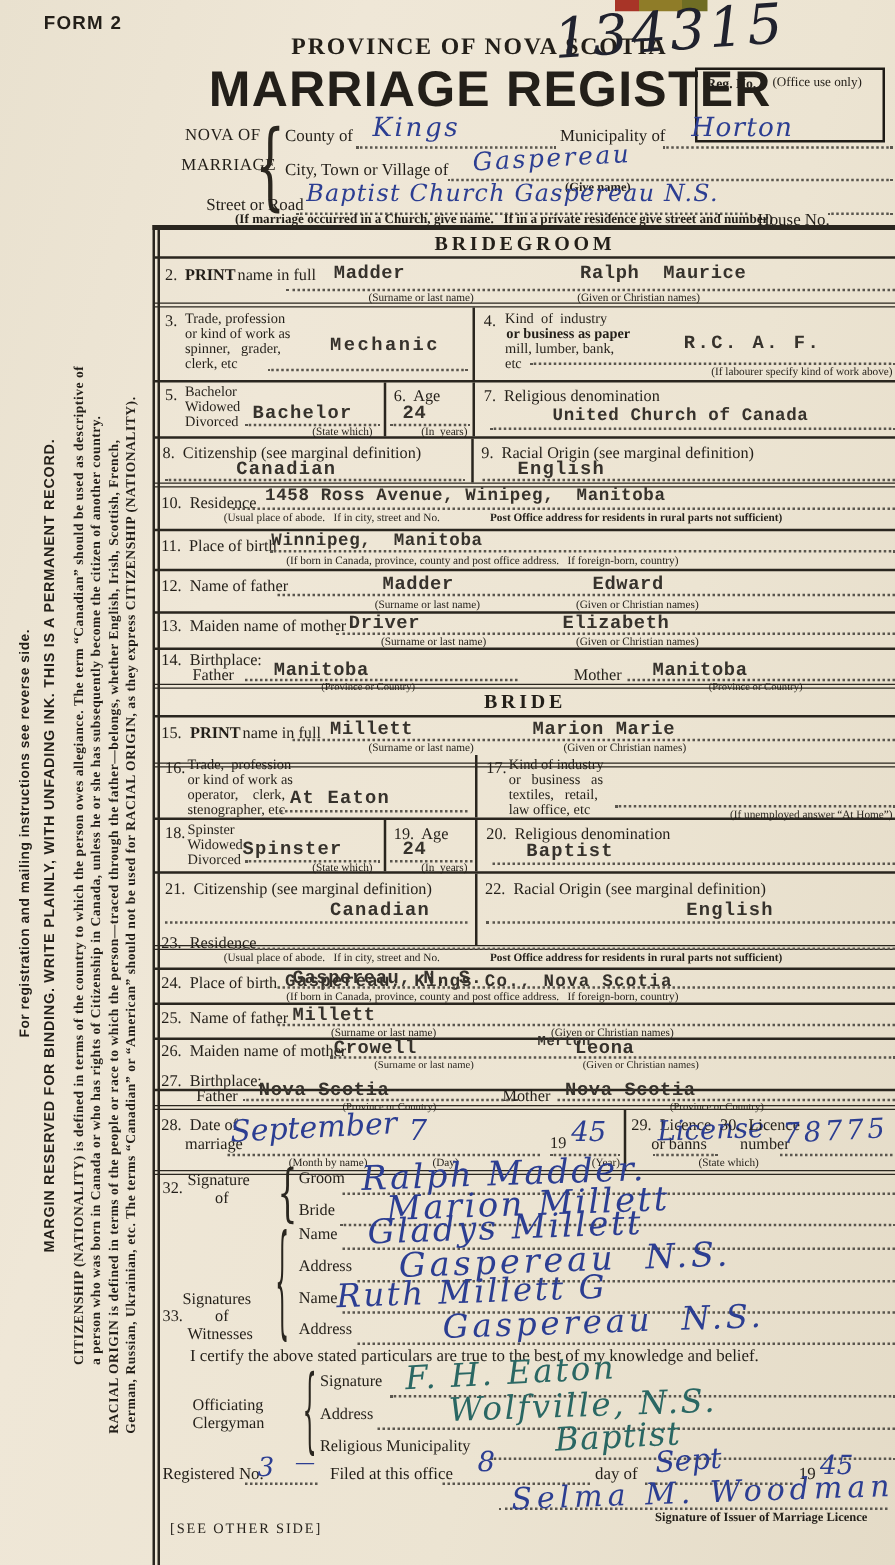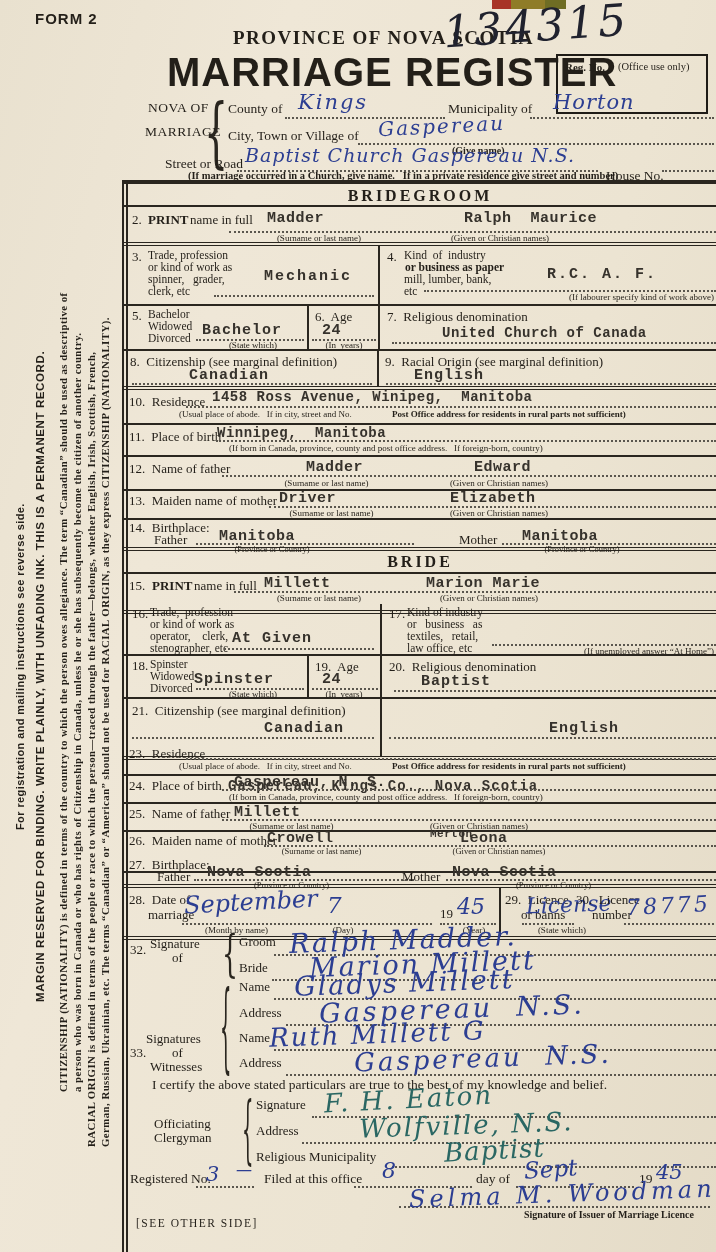--- a/index.html
+++ b/index.html
@@ -4,21 +4,21 @@
 <style>
   * { margin:0; padding:0; box-sizing:border-box; }
   html,body { background:#8a8478; }
   .page { position:relative; width:716px; height:1252px; margin:0 auto; overflow:hidden;
           background:linear-gradient(105deg,#e9e1cf 0%,#efe7d7 28%,#ece4d2 65%,#e4dbc7 100%);
           font-family:"Liberation Serif", serif; color:#231f19; }
   .abs { position:absolute; white-space:pre; }
   .lbl { font-size:13px; }
   .lbl14 { font-size:13.5px; }
   .lblsm { font-size:11.5px; line-height:12px; }
-  .note { font-size:9px; text-align:center; line-height:10px; }
+  .note { font-size:9px; text-align:right; line-height:10px; }
   .note85 { font-size:8.5px; }
   .bold { font-weight:bold; }
   .sans { font-family:"Liberation Sans", sans-serif; }
   .typed { font-family:"Liberation Mono", monospace; font-weight:bold; font-size:14px;
            color:#36322c; letter-spacing:.5px; white-space:pre; }
   .ink { font-family:"DejaVu Serif", serif; font-style:italic; color:#2c3e92; white-space:pre; }
   .teal { color:#2a6763; }
   .dk { color:#20222e; }
   .dl { position:absolute; height:0; border-bottom:2px dotted #5a564e; }
   .fr { position:absolute; left:0; right:0; border-bottom:2px solid #2a261f; }
@@ -208,21 +208,21 @@
     </div>
 
     <div class="fr" style="top:420px;height:52px;">
       <div class="vd" style="left:256px;"></div>
       <span class="abs lbl" style="left:8px;top:2px;">16.</span>
       <span class="abs lblsm" style="left:26px;top:2px;">Trade,  profession</span>
       <span class="abs lblsm" style="left:26px;top:14px;">or kind of work as</span>
       <span class="abs lblsm" style="left:26px;top:26px;">operator,    clerk,</span>
       <span class="abs lblsm" style="left:26px;top:38px;">stenographer, etc</span>
       <div class="dl" style="left:100px;top:44px;width:150px;"></div>
-      <span class="abs typed" style="left:108px;top:26px;font-size:15px;letter-spacing:1px;">At Given</span>
+      <span class="abs typed" style="left:108px;top:26px;font-size:15px;letter-spacing:1px;">At Eaton</span>
       <span class="abs lbl" style="left:265px;top:2px;">17.</span>
       <span class="abs lblsm" style="left:283px;top:2px;">Kind of industry</span>
       <span class="abs lblsm" style="left:283px;top:14px;">or   business   as</span>
       <span class="abs lblsm" style="left:283px;top:26px;">textiles,   retail,</span>
       <span class="abs lblsm" style="left:283px;top:38px;">law office, etc</span>
       <div class="dl" style="left:368px;top:40px;right:0;"></div>
       <span class="abs note" style="left:360px;top:42px;width:230px;text-align:right;">(If unemployed answer “At Home”)</span>
     </div>
 
     <div class="fr" style="top:472px;height:43px;">
@@ -242,20 +242,21 @@
       <span class="abs lbl" style="left:265px;top:3px;">20.  Religious denomination</span>
       <div class="dl" style="left:270px;top:34px;right:0;"></div>
       <span class="abs typed" style="left:297px;top:17px;font-size:15px;letter-spacing:1px;">Baptist</span>
     </div>
 
     <div class="fr dbl" style="top:515px;height:61px;">
       <div class="vd" style="left:256px;"></div>
       <span class="abs lbl" style="left:8px;top:4px;">21.  Citizenship (see marginal definition)</span>
       <div class="dl" style="left:8px;top:38px;width:242px;"></div>
       <span class="abs typed" style="left:140px;top:21px;font-size:15px;letter-spacing:1px;">Canadian</span>
+      <span class="abs lbl" style="left:264px;top:4px;">22.  Racial Origin (see marginal definition)</span>
       <div class="dl" style="left:265px;top:38px;right:0;"></div>
       <span class="abs typed" style="left:425px;top:21px;font-size:15px;letter-spacing:1px;">English</span>
     </div>
 
     <div class="fr" style="top:560px;height:32px;">
       <span class="abs lbl" style="left:5px;top:2px;">23.  Residence</span>
       <div class="dl" style="left:62px;top:14px;right:0;"></div>
       <span class="abs typed" style="left:104px;top:-2px;font-size:14px;letter-spacing:1px;margin-top:36px;">Gaspereau, Kings Co., Nova Scotia</span>
       <span class="abs note" style="left:55px;top:17px;">(Usual place of abode.   If in city, street and No.</span>
       <span class="abs note bold" style="left:268px;top:17px;">Post Office address for residents in rural parts not sufficient)</span>

